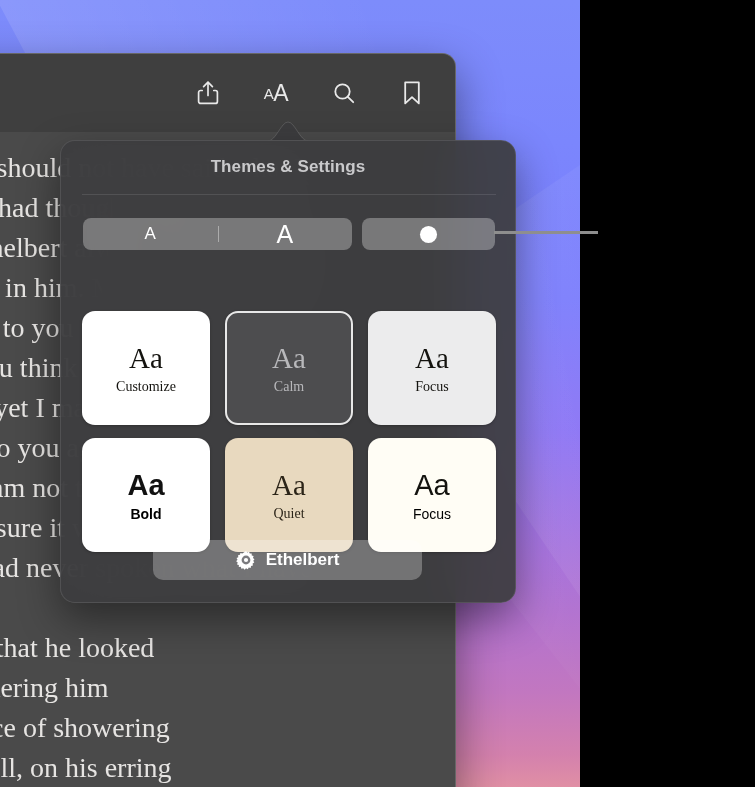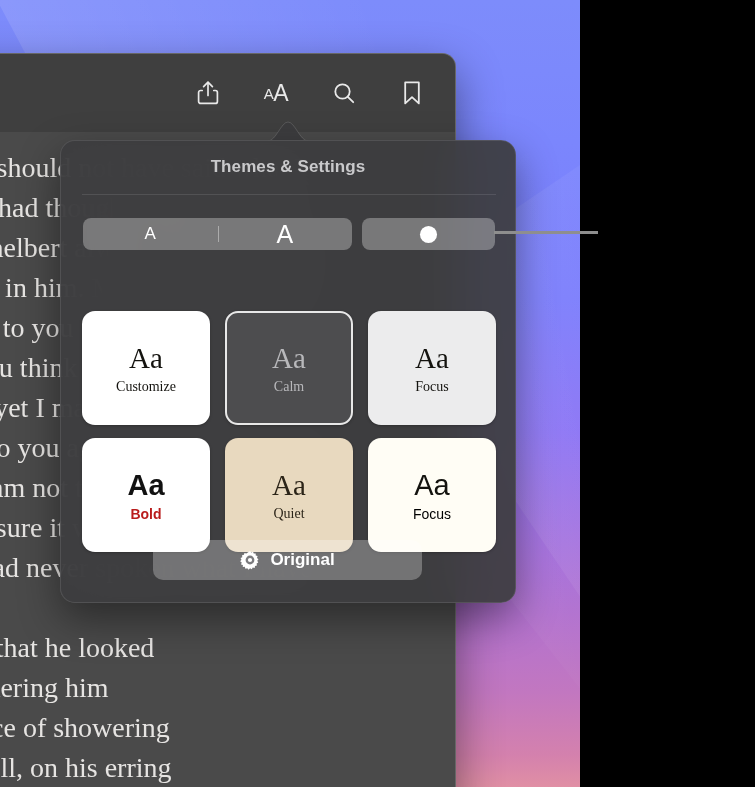--- a/index.html
+++ b/index.html
@@ -388,21 +388,21 @@
         <div class="theme-label font-serif" style="color: rgb(184, 184, 187);">Calm</div>
       </div>
 
       <div class="theme-card" id="card-2" style="background: rgb(236, 236, 237);">
         <div class="theme-aa font-serif" style="color: rgb(20, 19, 15);">Aa</div>
         <div class="theme-label font-serif" style="color: rgb(20, 19, 15);">Focus</div>
       </div>
 
       <div class="theme-card" id="card-3" style="background: rgb(255, 255, 255);">
         <div class="theme-aa font-sans weight-bold" style="color: rgb(17, 17, 17);">Aa</div>
-        <div class="theme-label font-sans weight-bold" style="color: #b91c1c;">Bold</div>
+        <div class="theme-label font-sans weight-bold" style="color: #000000;">Bold</div>
       </div>
 
       <div class="theme-card" id="card-4" style="background: rgb(232, 217, 191);">
         <div class="theme-aa font-serif" style="color: rgb(43, 36, 24);">Aa</div>
         <div class="theme-label font-serif" style="color: rgb(43, 36, 24);">Quiet</div>
       </div>
 
       <div class="theme-card" id="card-5" style="background: rgb(255, 253, 245);">
         <div class="theme-aa font-sans" style="color: rgb(20, 19, 15);">Aa</div>
         <div class="theme-label font-sans" style="color: #000000;">Focus</div>
@@ -411,18 +411,18 @@
   </div>
 
   <div id="customize-button">
     <span>
       <svg width="20" height="20" viewBox="0 0 20 20" fill="#ffffff">
         <path d="M10 0.9 l1.25 1.5 1.82 -0.76 0.66 1.87 1.97 -0.07 0.03 1.98 1.86 0.67 -0.62 1.88 1.5 1.28 -1.21 1.57 1.0 1.71 -1.67 1.07 0.35 1.95 -1.93 0.44 -0.32 1.96 -1.95 -0.35 -0.97 1.73 -1.72 -0.99 -1.47 1.33 -1.3 -1.49 -1.9 0.57 -0.6 -1.89 -1.98 0.12 0.08 -1.98 -1.88 -0.62 0.72 -1.85 -1.56 -1.22 1.32 -1.48 -0.92 -1.76 1.75 -0.93 -0.26 -1.97 1.95 -0.35 0.41 -1.94 1.92 0.5z"></path>
         <circle cx="10" cy="10" r="4.4" fill="#7b7b7e"></circle>
         <circle cx="10" cy="10" r="2.1" fill="#ffffff"></circle>
       </svg>
     </span>
-    <span>Original</span>
+    <span>Ethelbert</span>
   </div>
 
   <div id="callout-line" style="background: rgb(142, 142, 142);"></div>
 
 </div>
 
 </body></html>

